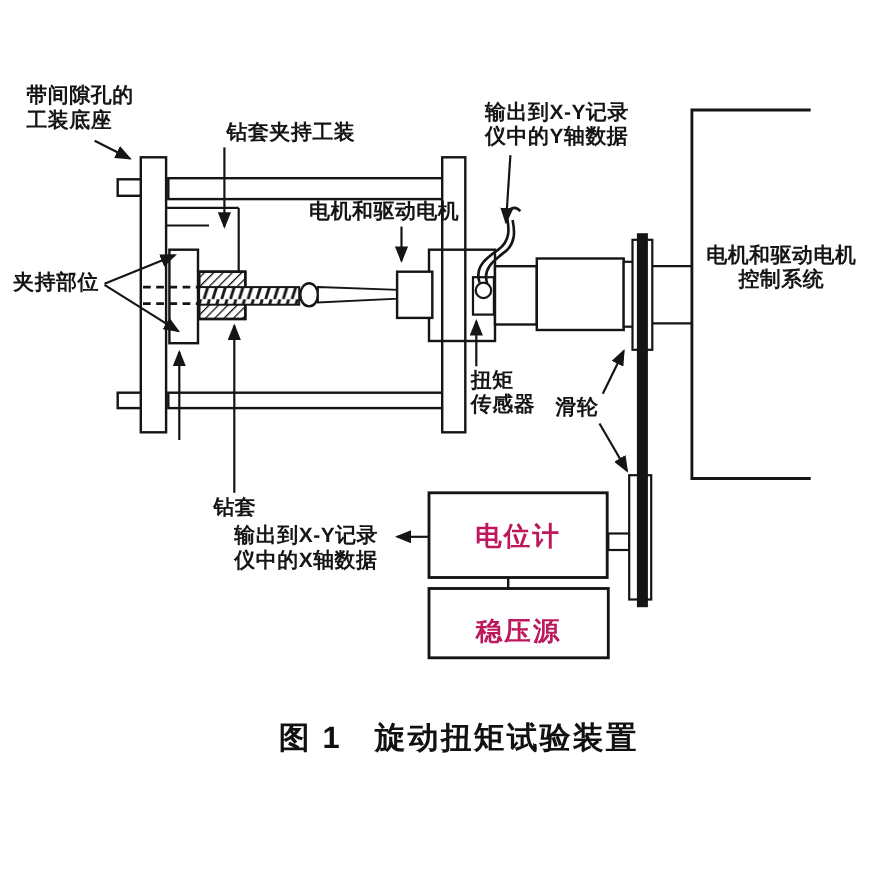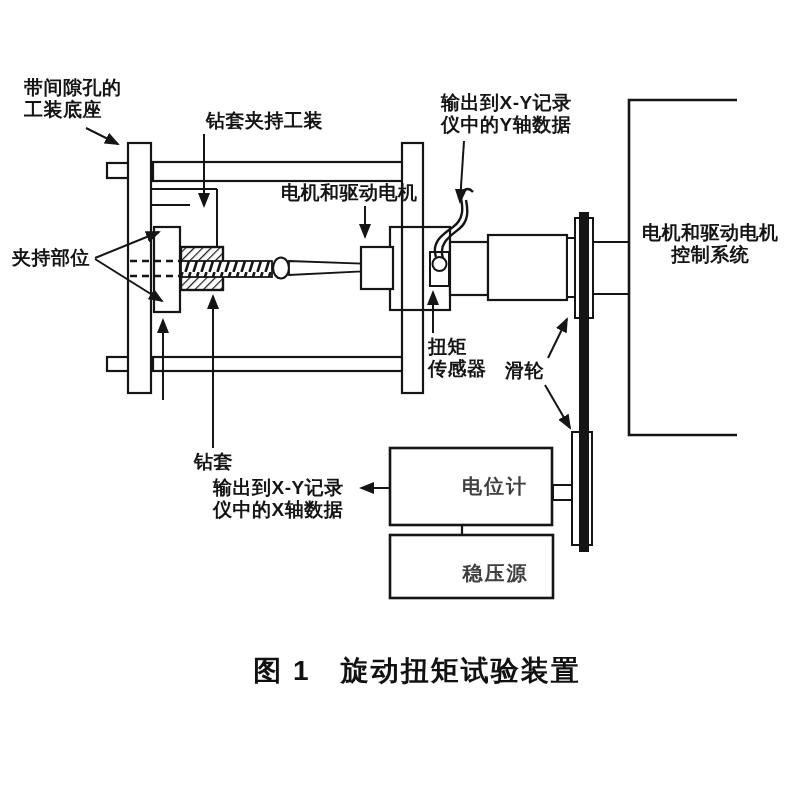--- a/index.html
+++ b/index.html
@@ -17,21 +17,21 @@
     font-size:19px;
     font-weight:700;
     line-height:22px;
     white-space:pre-line;
     letter-spacing:0.5px;
     color:#151515;
   }
   .box-label{
     position:absolute;
     display:flex;align-items:center;justify-content:center;
-    font-size:20px;font-weight:700;letter-spacing:2px;color:#404040;padding-left:24px;
+    font-size:24px;font-weight:700;letter-spacing:2px;color:#be185d;
   }
   .caption{
     position:absolute;
     left:0;top:652px;width:800px;
     text-align:center;
     font-size:28px;font-weight:700;letter-spacing:2px;
     white-space:pre;
     color:#111111;
     padding-left:17px;
   }
@@ -132,21 +132,21 @@
 工装底座</div>
   <div class="lbl" style="left:281px;top:182px;">电机和驱动电机</div>
   <div class="lbl" style="left:441px;top:92px;">输出到X-Y记录
 仪中的Y轴数据</div>
   <div class="lbl" style="left:642px;top:222px;text-align:center;">电机和驱动电机
 控制系统</div>
   <div class="lbl" style="left:12px;top:247px;text-align:right;">夹持部位</div>
   <div class="lbl" style="left:428px;top:336px;">扭矩
 传感器</div>
   <div class="lbl" style="left:505px;top:360px;">滑轮</div>
-  <div class="lbl" style="left:194px;top:451px;">钻套</div>
+  <div class="lbl" style="left:194px;top:451px;font-family:Liberation Mono, monospace;">钻套</div>
   <div class="lbl" style="left:213px;top:477px;">输出到X-Y记录
 仪中的X轴数据</div>
 
   <div class="box-label" style="left:390px;top:448px;width:162px;height:77px;">电位计</div>
   <div class="box-label" style="left:390px;top:535px;width:163px;height:77px;">稳压源</div>
 
   <div class="caption">图 1　旋动扭矩试验装置</div>
 </div>
 
 </body></html>

